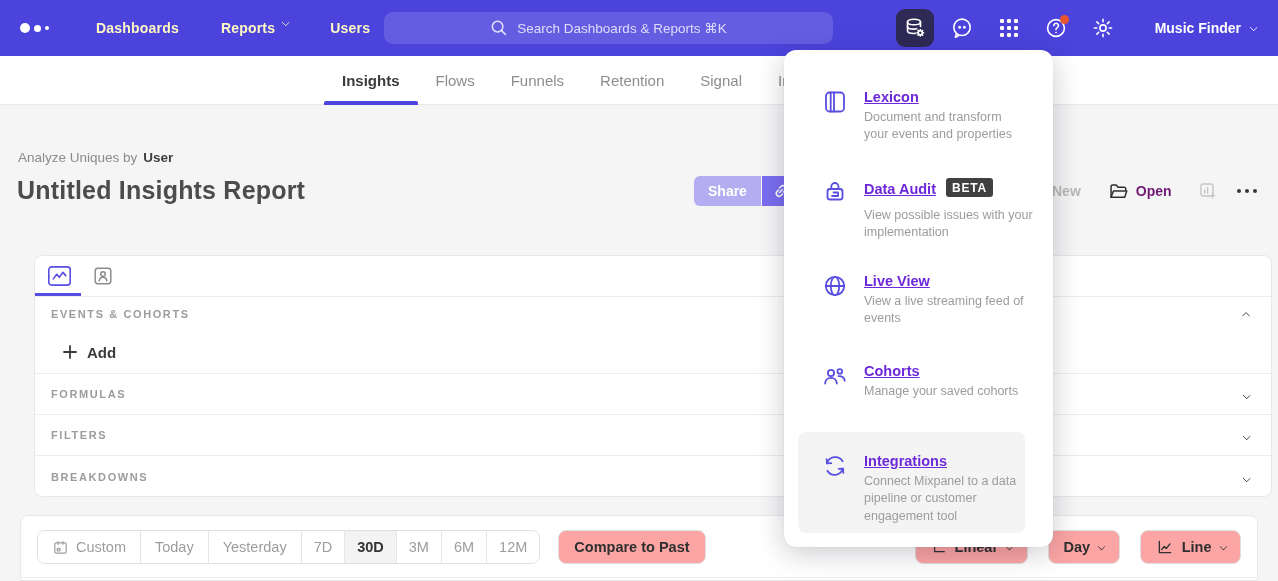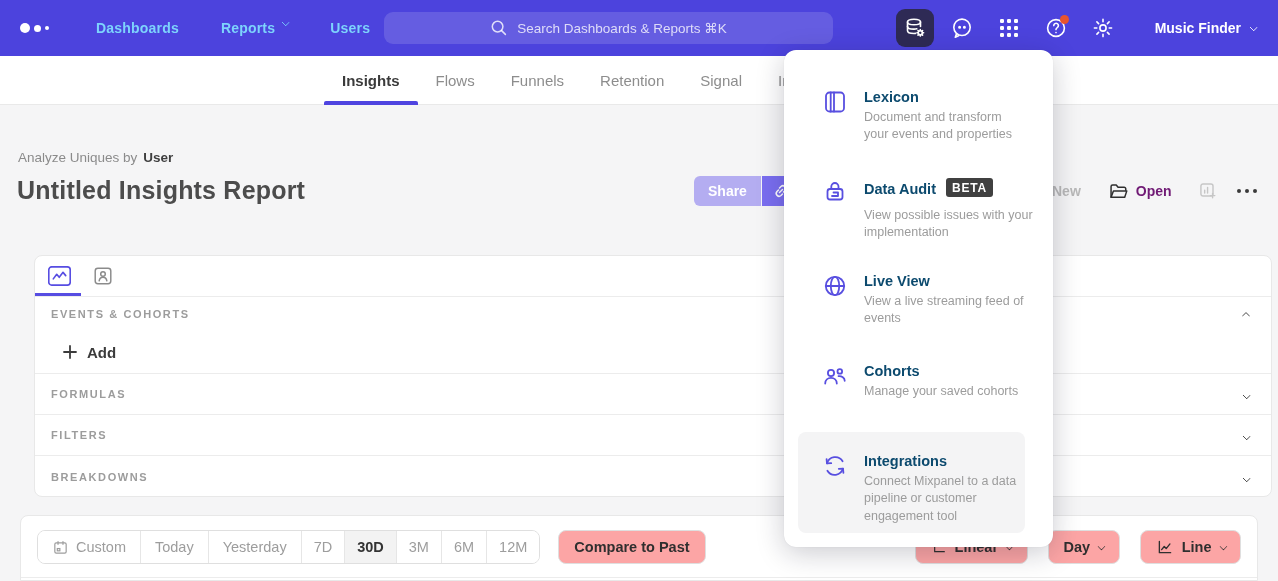--- a/index.html
+++ b/index.html
@@ -14,21 +14,21 @@
   
   .topnav {
     position:absolute; left:0; top:0; width:1278px; height:56px;
     background:#4c43dd; display:flex; align-items:center;
   }
   .logo { display:flex; align-items:center; gap:4px; margin-left:20px; width:46px; }
   .logo i { display:block; border-radius:50%; background:#fff; }
   .logo i:nth-child(1){ width:10px; height:10px; }
   .logo i:nth-child(2){ width:7px; height:7px; }
   .logo i:nth-child(3){ width:4px; height:4px; }
-  .nav-link { color:#7dd3fc; font-size:14px; font-weight:600; letter-spacing:.2px;
+  .nav-link { color:#fef9c3; font-size:14px; font-weight:600; letter-spacing:.2px;
     display:flex; gap:7px; cursor:default; }
   .nav-link.l1 { margin-left:30px; }
   .nav-link.l2 { margin-left:42px; }
   .nav-link.l3 { margin-left:42px; }
   .chev { display:inline-block; width:6px; height:6px;
     border-right:1.7px solid currentColor; border-bottom:1.7px solid currentColor;
     transform:rotate(45deg) translateY(-1px); border-radius:1px; }
   .chev.up { transform:rotate(-135deg); }
   .searchbar {
     position:absolute; left:384px; top:12px; width:449px; height:32px;
@@ -117,21 +117,21 @@
   .view-group { position:absolute; right:16px; top:14px; display:flex; gap:20px; }
   .btn .chev { color:#2f2f2f; width:5.5px; height:5.5px; }
 
   
   .apps-panel { position:absolute; left:784px; top:50px; width:269px; height:497px;
     background:#fff; border-radius:12px; z-index:100;
     box-shadow:0 6px 28px rgba(20,20,43,.22), 0 0 1px rgba(20,20,43,.15); }
   .menu-item { position:absolute; left:38px; display:flex; gap:16px; width:212px; }
   .mi-icon { flex:0 0 26px; }
   .mi-title-row { display:flex; align-items:center; }
-  .mi-title { font-size:14.5px; font-weight:700; color:#0c4a6e; }
+  .mi-title { font-size:14.5px; font-weight:700; color:#6d28d9;text-decoration:underline; }
   .beta-badge { margin-left:10px; background:#404040; color:#fff; font-size:12px;
     font-weight:700; letter-spacing:.8px; padding:2.5px 6px; border-radius:3px;
     transform:translateY(-1px); }
   .mi-desc { margin-top:4px; font-size:12.5px; line-height:1.38; color:#9c9c9c; }
   .mi-0 { top:39px; } .mi-0 .mi-desc { width:156px; }
   .mi-1 { top:129px; } .mi-1 .mi-desc { width:186px; margin-top:9px; }
   .mi-2 { top:223px; } .mi-2 .mi-desc { width:178px; }
   .mi-3 { top:313px; } .mi-3 .mi-desc { width:182px; }
   .mi-hl { position:absolute; left:14px; top:382px; width:227px; height:101px;
     background:#f4f4f5; border-radius:8px; }

